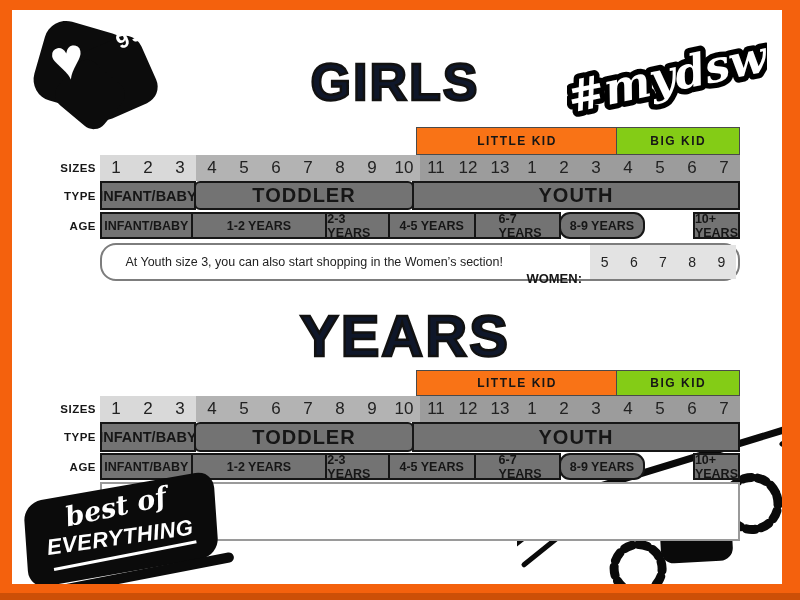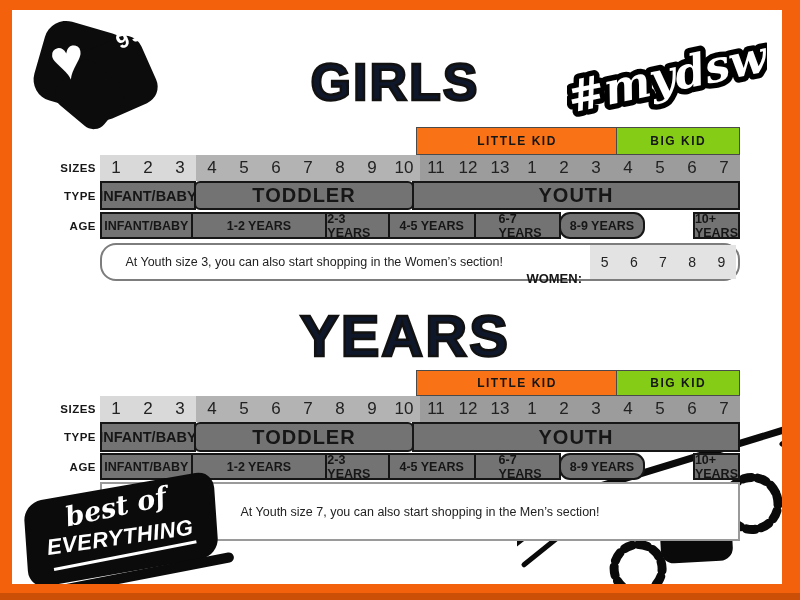--- a/index.html
+++ b/index.html
@@ -247,21 +247,20 @@
         <line x1="282" y1="55" x2="344" y2="32" stroke-width="5"></line>
         <circle cx="108" cy="132" r="24" stroke-width="9" stroke-dasharray="9 6"></circle>
         <circle cx="236" cy="103" r="26" stroke-width="9" stroke-dasharray="9 6"></circle>
         <rect x="138" y="84" width="72" height="60" rx="13" fill="#0a0a0a" stroke="none" transform="rotate(14 174 114)"></rect>
         <circle cx="318" cy="28" r="14" fill="#0a0a0a" stroke="none"></circle>
       </g>
     </svg>
 
     <div class="note-box b-note">
       <div class="note-text">
-        <div class="note-l1">At Youth size 7, you can also start shopping in the Men’s section!</div>
       </div>
     </div>
 
     <div class="bestof">
       <div class="bestof-blob"></div>
       <div class="bestof-underbar"></div>
       <div class="bestof-line1">best of</div>
       <div class="bestof-line2">EVERYTHING</div>
       <div class="bestof-underline"></div>
     </div>

